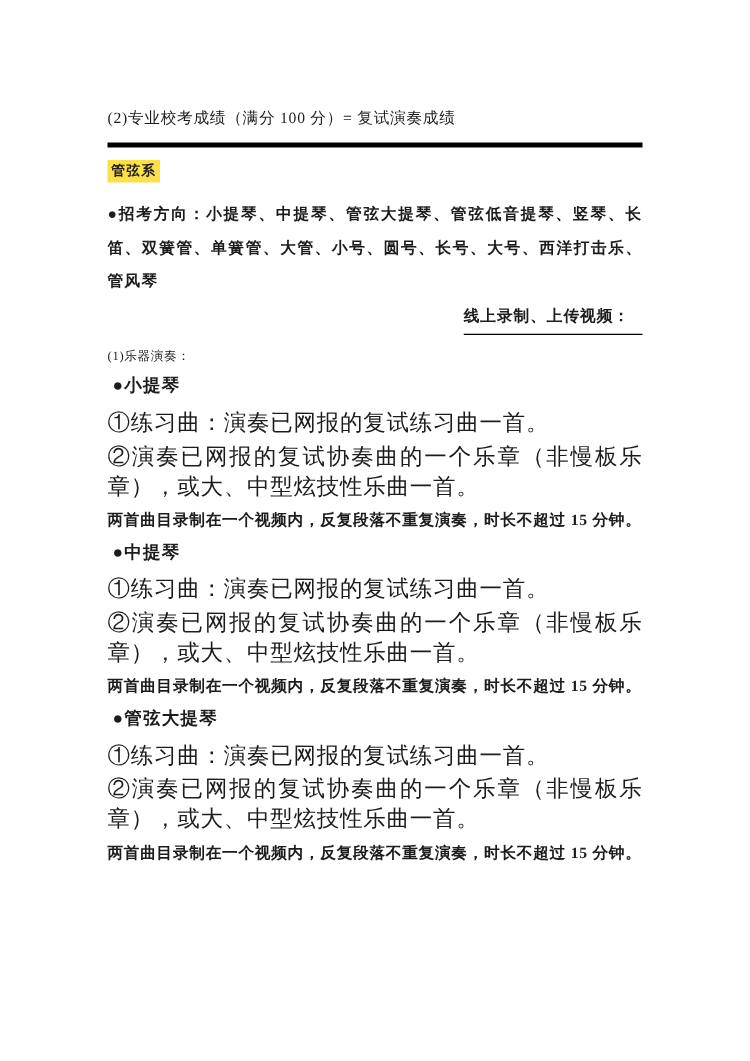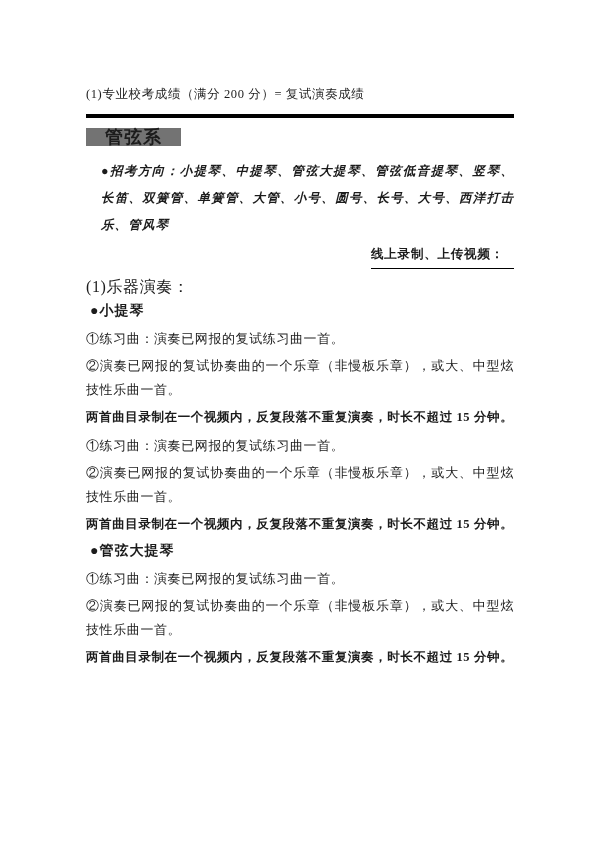--- a/index.html
+++ b/index.html
@@ -24,79 +24,78 @@
   }
   .divider {
     height: 4px;
     background: #000000;
     border: none;
     margin: 8px 0 10px 0;
   }
   .dept-title-line { margin: 0 0 12px 0; line-height: 16px; }
   .dept-title {
     display: inline-block;
-    background: #737373;
-    font-size: 18px;
+    background: #fde047;
+    font-size: 11px;
     font-weight: 700;
     letter-spacing: 1px;
-    padding: 1px 19px;
+    padding: 1px 3px;
   }
   .directions {
     font-size: 12.5px;
     line-height: 27px;
     letter-spacing: 1.1px;
     font-weight: 700;
     text-align: justify;
-    margin: 0 0 2px 15px;
-    font-style: italic;
+    margin: 0 0 2px 0;
   }
   .online-heading-line { margin: 0 0 6px 0; line-height: 24px; text-align: right; }
   .online-heading {
     display: inline-block;
     font-size: 12.5px;
     font-weight: 700;
     letter-spacing: 0.8px;
     border-bottom: 1.5px solid #000;
     padding: 0 10px 2px 0;
   }
   .subsection {
-    font-size: 16px;
+    font-size: 10px;
     line-height: 24px;
     letter-spacing: 0.6px;
     margin: 0 0 2px 0;
   }
   .instrument-heading {
     font-size: 14px;
     font-weight: 700;
     line-height: 20px;
     letter-spacing: 1px;
     margin: 2px 0 6px 4px;
   }
   .req {
-    font-size: 13px;
+    font-size: 18px;
     line-height: 24px;
     letter-spacing: 0.6px;
     text-align: justify;
     margin: 0 0 3px 0;
   }
   .note {
     font-size: 12.5px;
     line-height: 24px;
     letter-spacing: 0.6px;
     font-weight: 700;
     text-align: justify;
     margin: 0 0 5px 0;
   }
 </style>
 </head>
 <body>
 
 <div class="page">
 
-  <p class="body-p">(1)专业校考成绩（满分 200 分）= 复试演奏成绩</p>
+  <p class="body-p">(2)专业校考成绩（满分 100 分）= 复试演奏成绩</p>
 
   <hr class="divider">
 
   <div class="dept-title-line">
     <span class="dept-title">管弦系</span>
   </div>
 
   <p class="directions">●招考方向：小提琴、中提琴、管弦大提琴、管弦低音提琴、竖琴、长笛、双簧管、单簧管、大管、小号、圆号、长号、大号、西洋打击乐、管风琴</p>
 
   <div class="online-heading-line">
@@ -106,20 +105,21 @@
   <p class="subsection">(1)乐器演奏：</p>
 
   <div>
     <h3 class="instrument-heading">●小提琴</h3>
     <p class="req">①练习曲：演奏已网报的复试练习曲一首。</p>
     <p class="req">②演奏已网报的复试协奏曲的一个乐章（非慢板乐章），或大、中型炫技性乐曲一首。</p>
     <p class="note">两首曲目录制在一个视频内，反复段落不重复演奏，时长不超过 15 分钟。</p>
   </div>
 
   <div>
+    <h3 class="instrument-heading">●中提琴</h3>
     <p class="req">①练习曲：演奏已网报的复试练习曲一首。</p>
     <p class="req">②演奏已网报的复试协奏曲的一个乐章（非慢板乐章），或大、中型炫技性乐曲一首。</p>
     <p class="note">两首曲目录制在一个视频内，反复段落不重复演奏，时长不超过 15 分钟。</p>
   </div>
 
   <div>
     <h3 class="instrument-heading">●管弦大提琴</h3>
     <p class="req">①练习曲：演奏已网报的复试练习曲一首。</p>
     <p class="req">②演奏已网报的复试协奏曲的一个乐章（非慢板乐章），或大、中型炫技性乐曲一首。</p>
     <p class="note">两首曲目录制在一个视频内，反复段落不重复演奏，时长不超过 15 分钟。</p>

